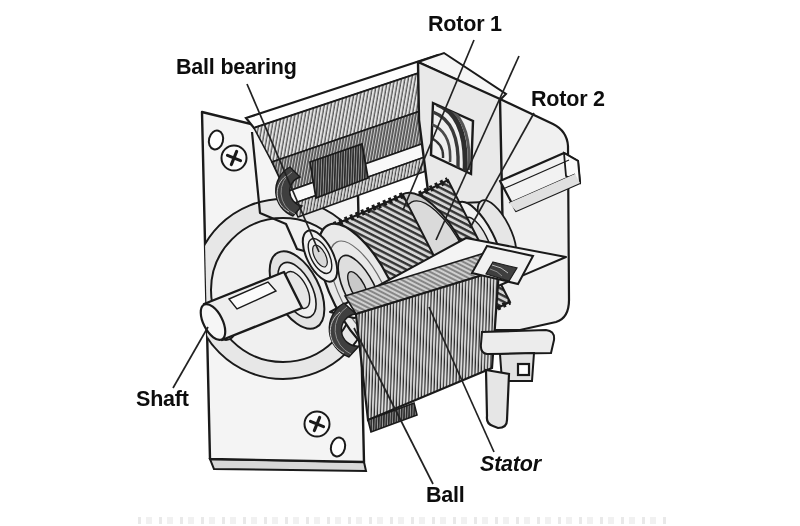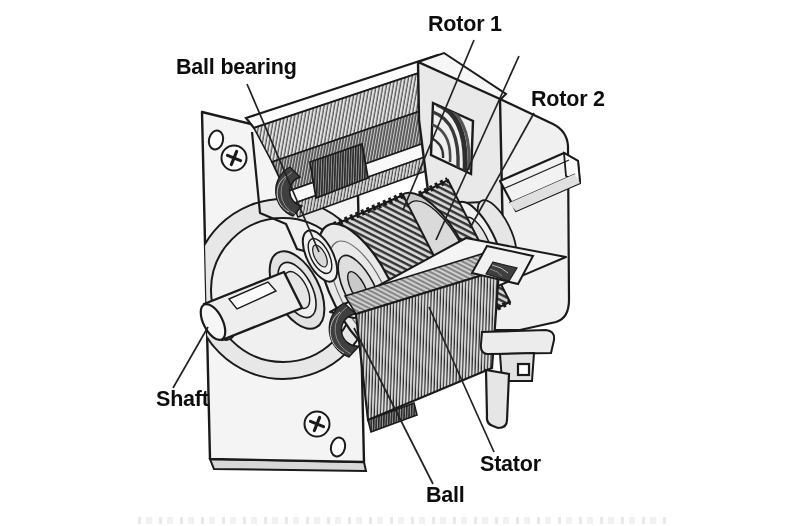--- a/index.html
+++ b/index.html
@@ -205,19 +205,19 @@
     <line x1="534" y1="113" x2="470" y2="228"></line>
     <line x1="173" y1="388" x2="208" y2="327"></line>
     <line x1="494" y1="452" x2="429" y2="307"></line>
     <line x1="433" y1="484" x2="354" y2="328"></line>
   </g>
 </svg>
 
 <div class="callout" style="left:149px;top:56px;margin-left:27px;">Ball bearing</div>
 <div class="callout" style="left:428px;top:13px;">Rotor 1</div>
 <div class="callout" style="left:531px;top:88px;">Rotor 2</div>
-<div class="callout" style="left:136px;top:388px;margin-left:20px;">Shaft</div>
-<div class="callout" style="left:480px;top:453px;">Stator</div>
+<div class="callout" style="left:136px;top:388px;">Shaft</div>
+<div class="callout" style="left:480px;top:453px;font-style:italic;">Stator</div>
 <div class="callout" style="left:426px;top:484px;">Ball</div>
 
 <div id="caption-remnant"></div>
 
 </div>
 
 </body></html>

